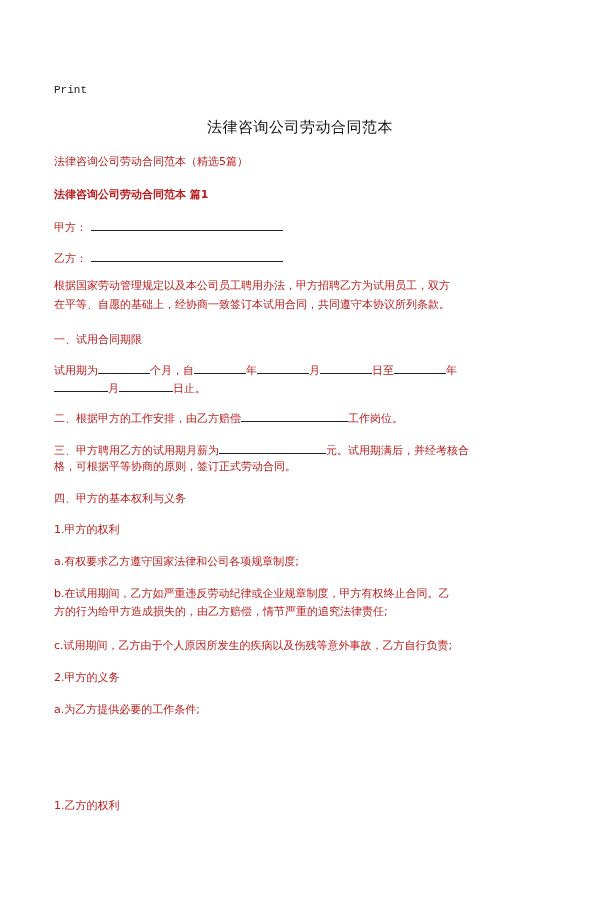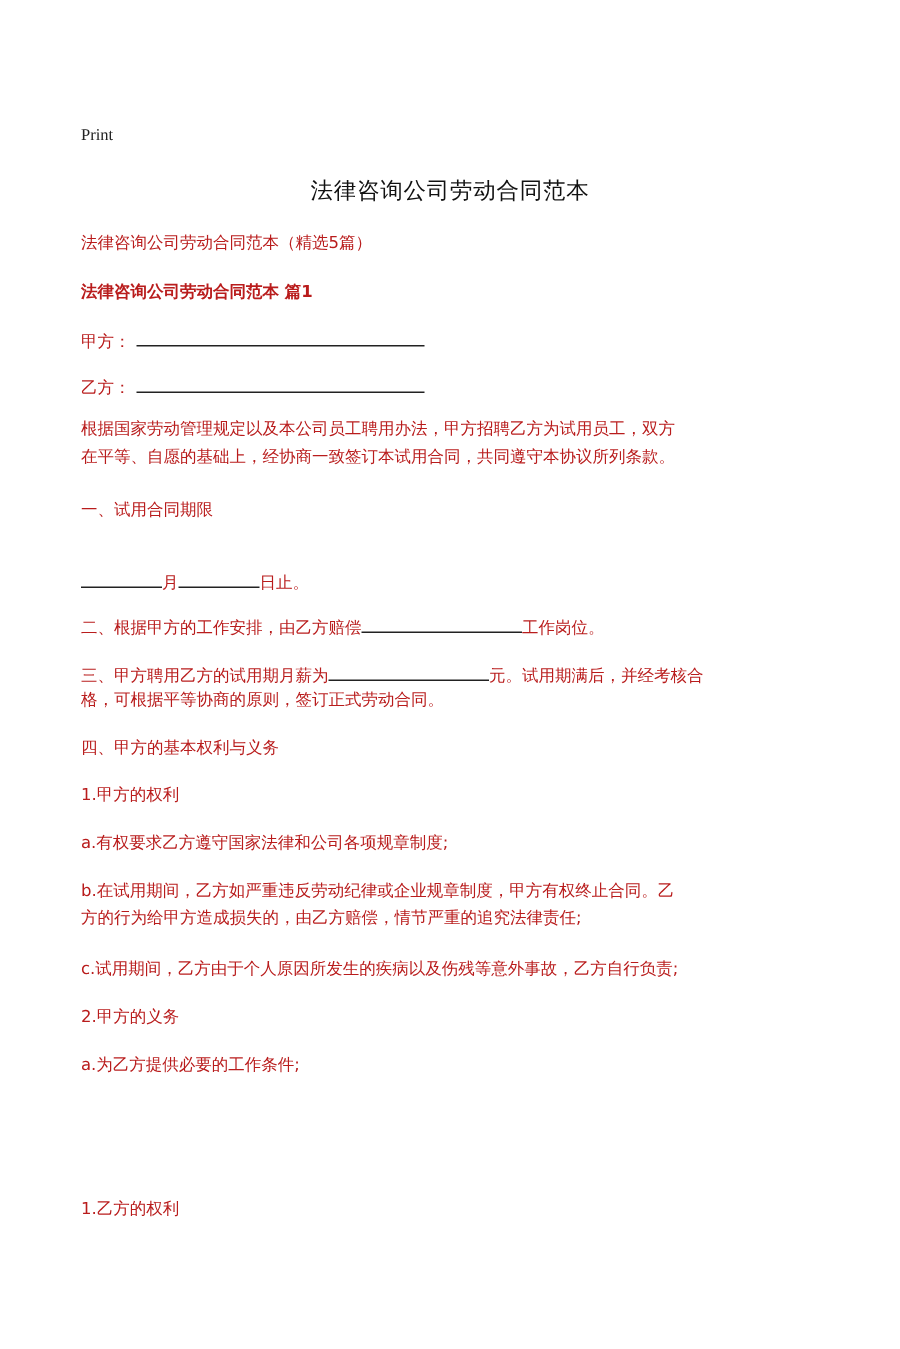--- a/index.html
+++ b/index.html
@@ -16,21 +16,21 @@
       color: #1a1a1a;
     }
     .page {
       position: absolute;
       left: 0; top: 0;
       width: 600px; height: 899px;
     }
     .print-label {
       position: absolute;
       left: 54px; top: 84px;
-      font-family: Liberation Serif, serif;
+      font-family: Liberation Mono, monospace;
       font-size: 11px;
       color: #222;
     }
     .doc-title {
       position: absolute;
       left: 0; width: 600px;
       top: 118px;
       text-align: center;
       font-size: 15px;
       color: #111;
@@ -78,20 +78,23 @@
 
   <div class="line" style="top:248px;">
     <span>乙方：</span><span class="party-blank"></span>
   </div>
 
   <div class="line" style="top:277px;">根据国家劳动管理规定以及本公司员工聘用办法，甲方招聘乙方为试用员工，双方</div>
   <div class="line" style="top:296px;">在平等、自愿的基础上，经协商一致签订本试用合同，共同遵守本协议所列条款。</div>
 
   <div class="line" style="top:331px;">一、试用合同期限</div>
 
+  <div class="line" style="top:360px;">
+    <span>试用期为</span><span class="blank" style="width:52px;"></span><span>个月，自</span><span class="blank" style="width:52px;"></span><span>年</span><span class="blank" style="width:52px;"></span><span>月</span><span class="blank" style="width:52px;"></span><span>日至</span><span class="blank" style="width:52px;"></span><span>年</span>
+  </div>
   <div class="line" style="top:378px;">
     <span class="blank" style="width:54px;"></span><span>月</span><span class="blank" style="width:54px;"></span><span>日止。</span>
   </div>
 
   <div class="line" style="top:408px;">
     <span>二、根据甲方的工作安排，由乙方赔偿</span><span class="blank" style="width:107px;"></span><span>工作岗位。</span>
   </div>
 
   <div class="line" style="top:440px;">
     <span>三、甲方聘用乙方的试用期月薪为</span><span class="blank" style="width:107px;"></span><span>元。试用期满后，并经考核合</span>

